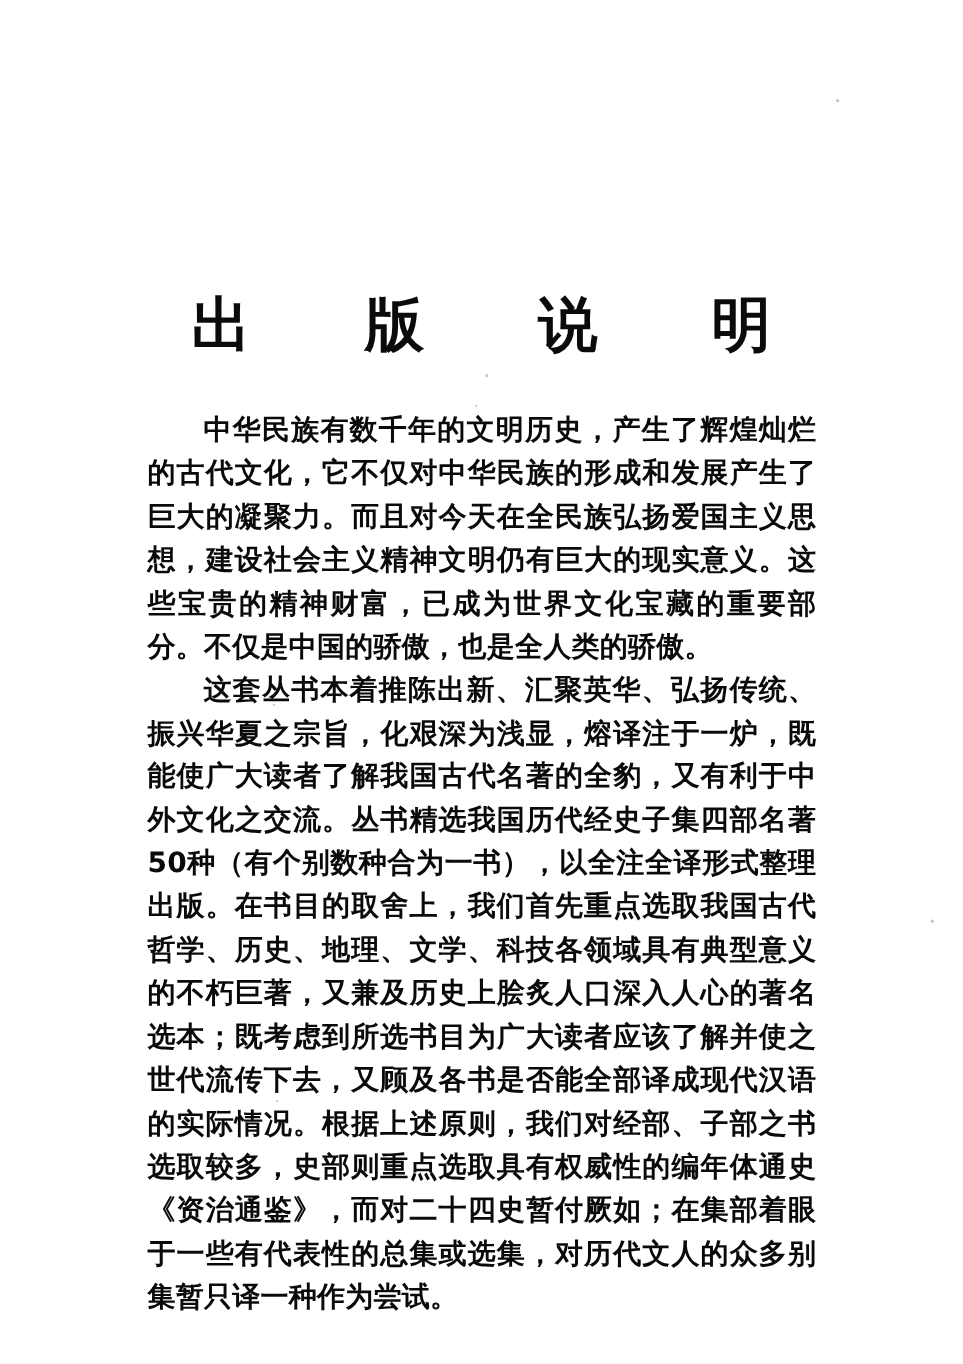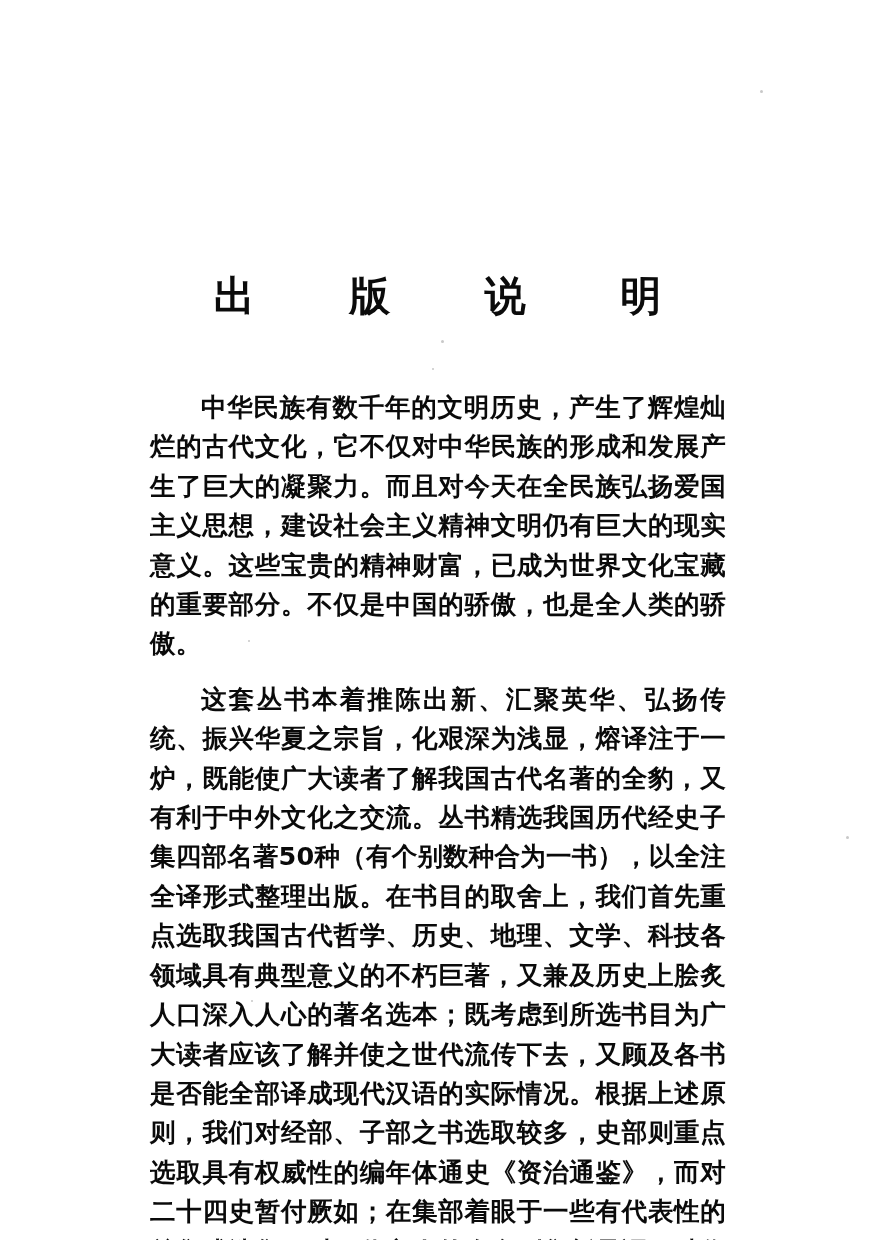--- a/index.html
+++ b/index.html
@@ -23,39 +23,39 @@
     box-sizing: border-box;
   }
 
   
   .doc-title {
     position: absolute;
     left: 0;
     top: 272px;
     width: 875px;
     text-align: center;
-    font-size: 41px;
+    font-size: 54px;
     line-height: 48px;
     font-weight: 700;
     letter-spacing: 22px;
     text-indent: 22px;
     color: #0b0b0b;
     white-space: pre;
   }
 
   
   .body-block {
     position: absolute;
     left: 134px;
     top: 372px;
     width: 608px;
   }
 
   .para {
-    margin: 16px;
+    margin: 0;
     font-size: 25.5px;
     line-height: 39.4px;
     font-weight: 700;
     color: #0a0a0a;
     text-align: justify;
     text-align-last: left;
     text-indent: 51px;
     letter-spacing: 0.2px;
     word-break: break-all;
     -webkit-font-smoothing: none;

